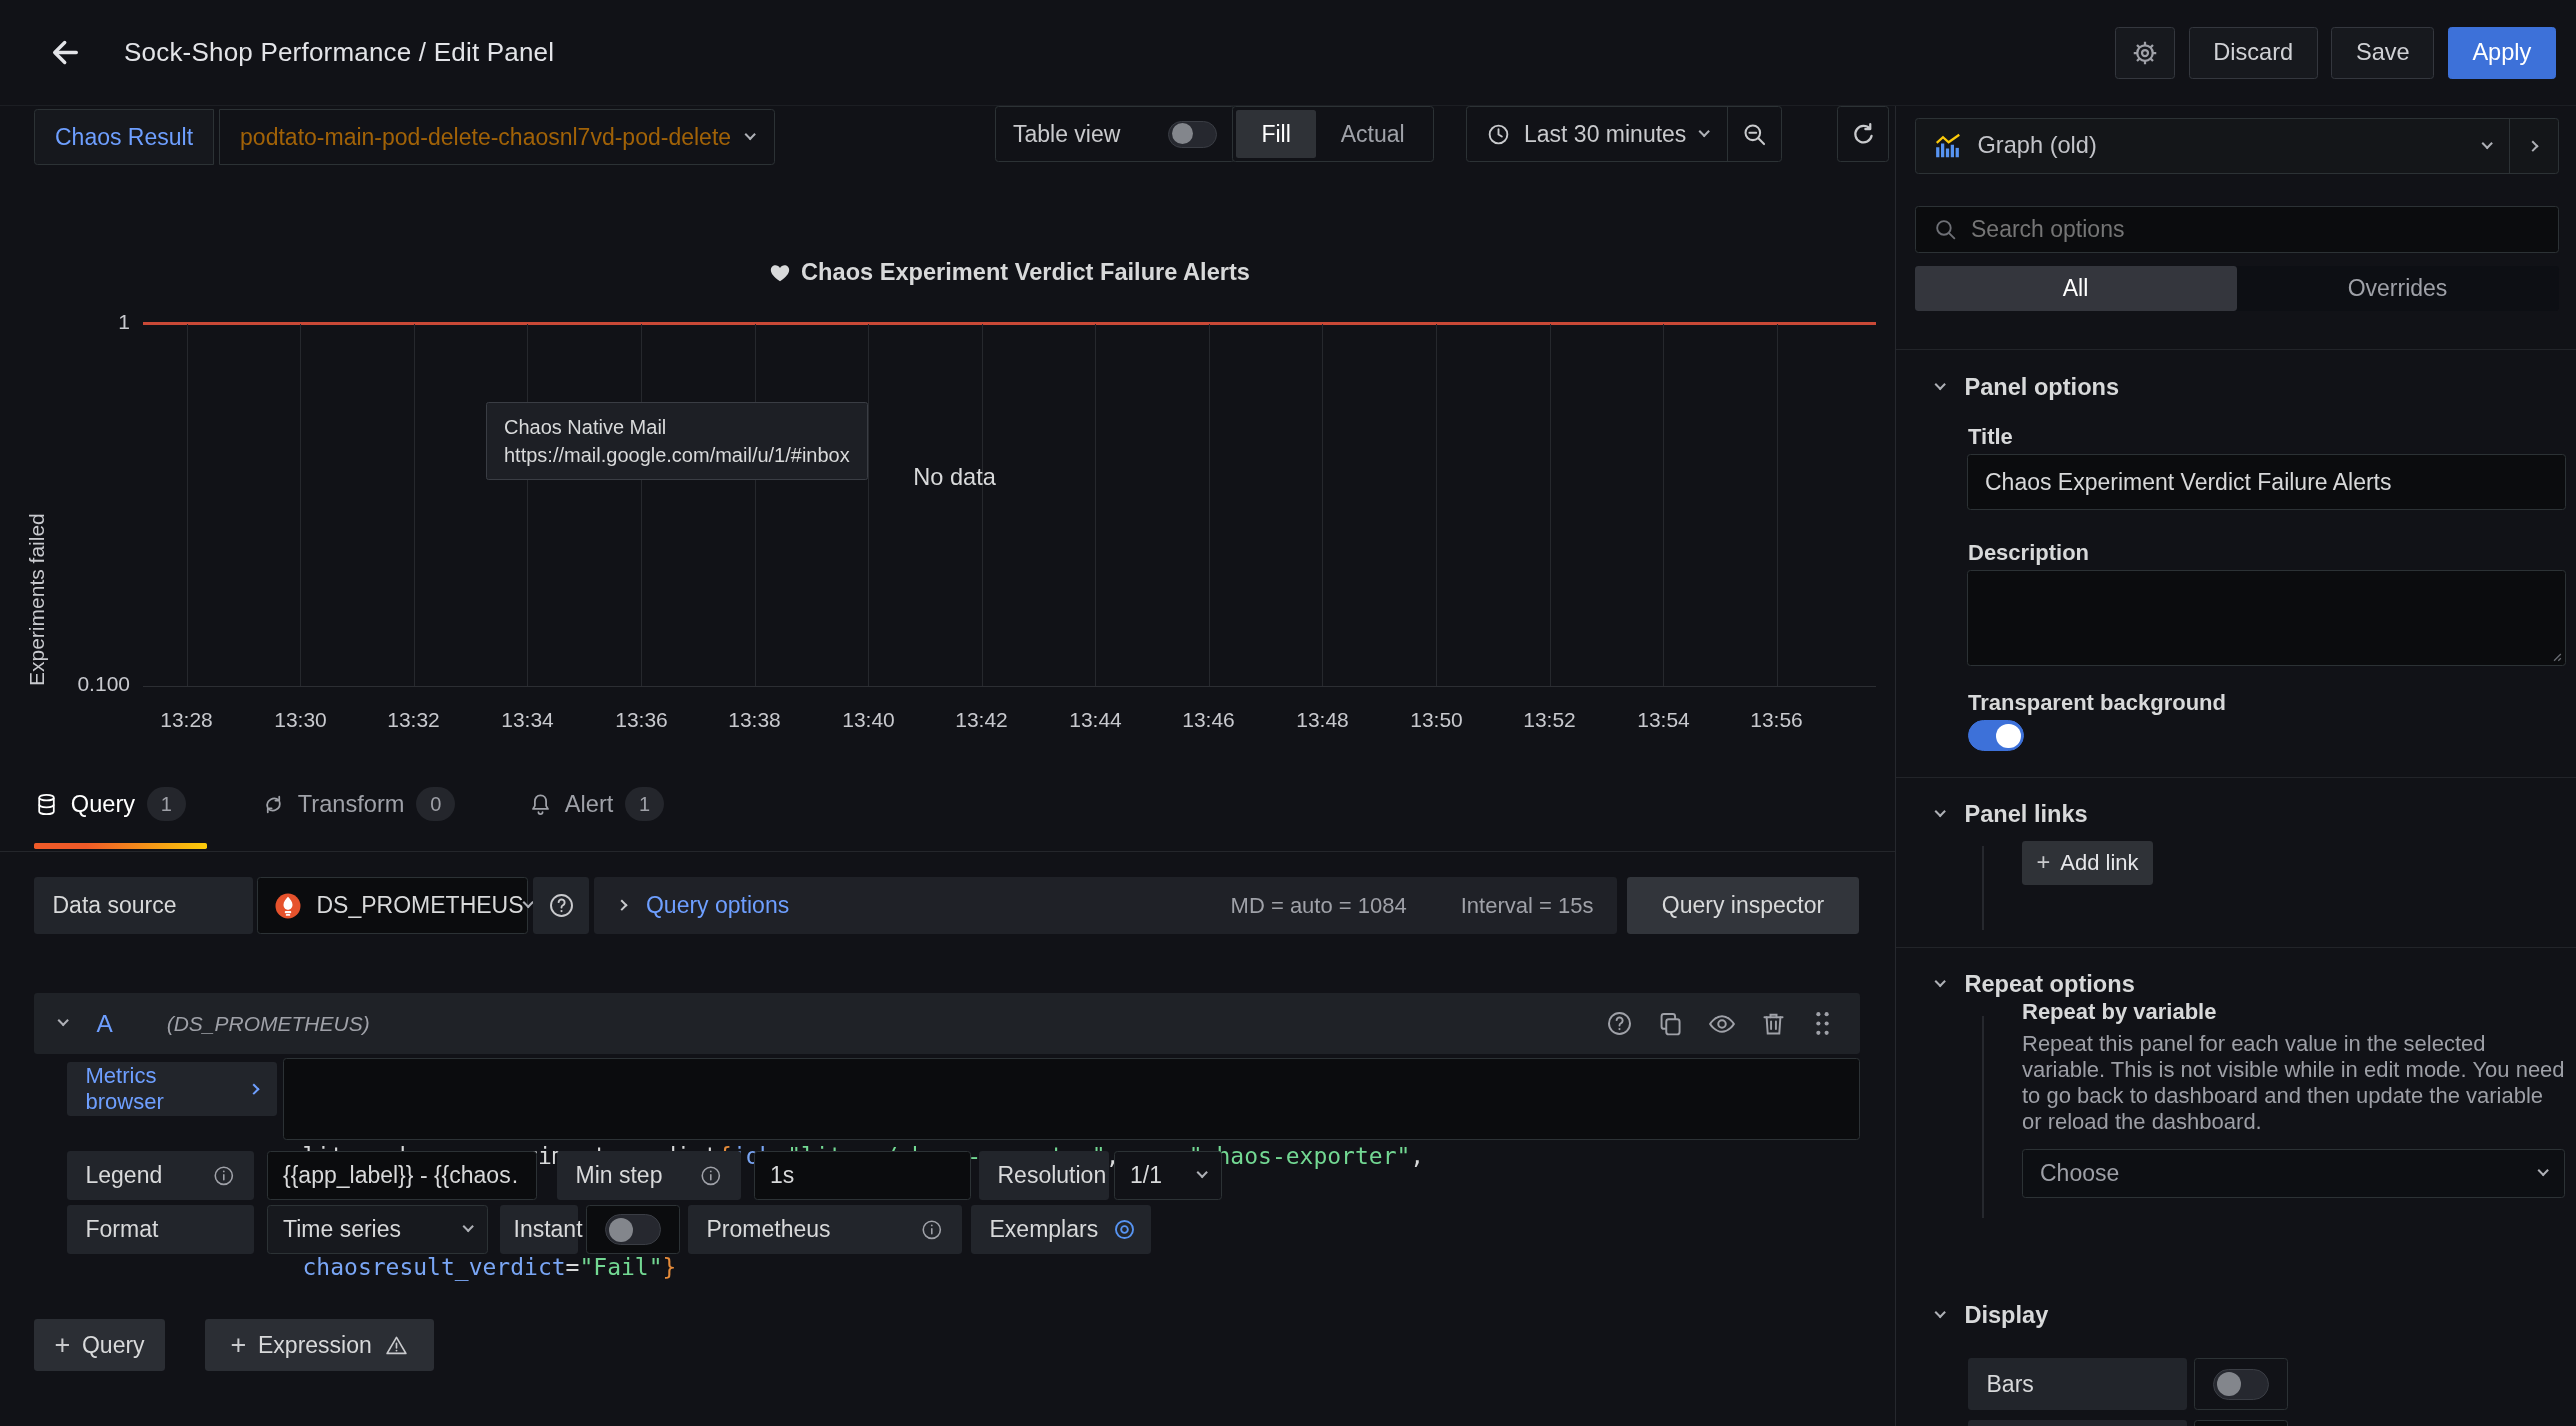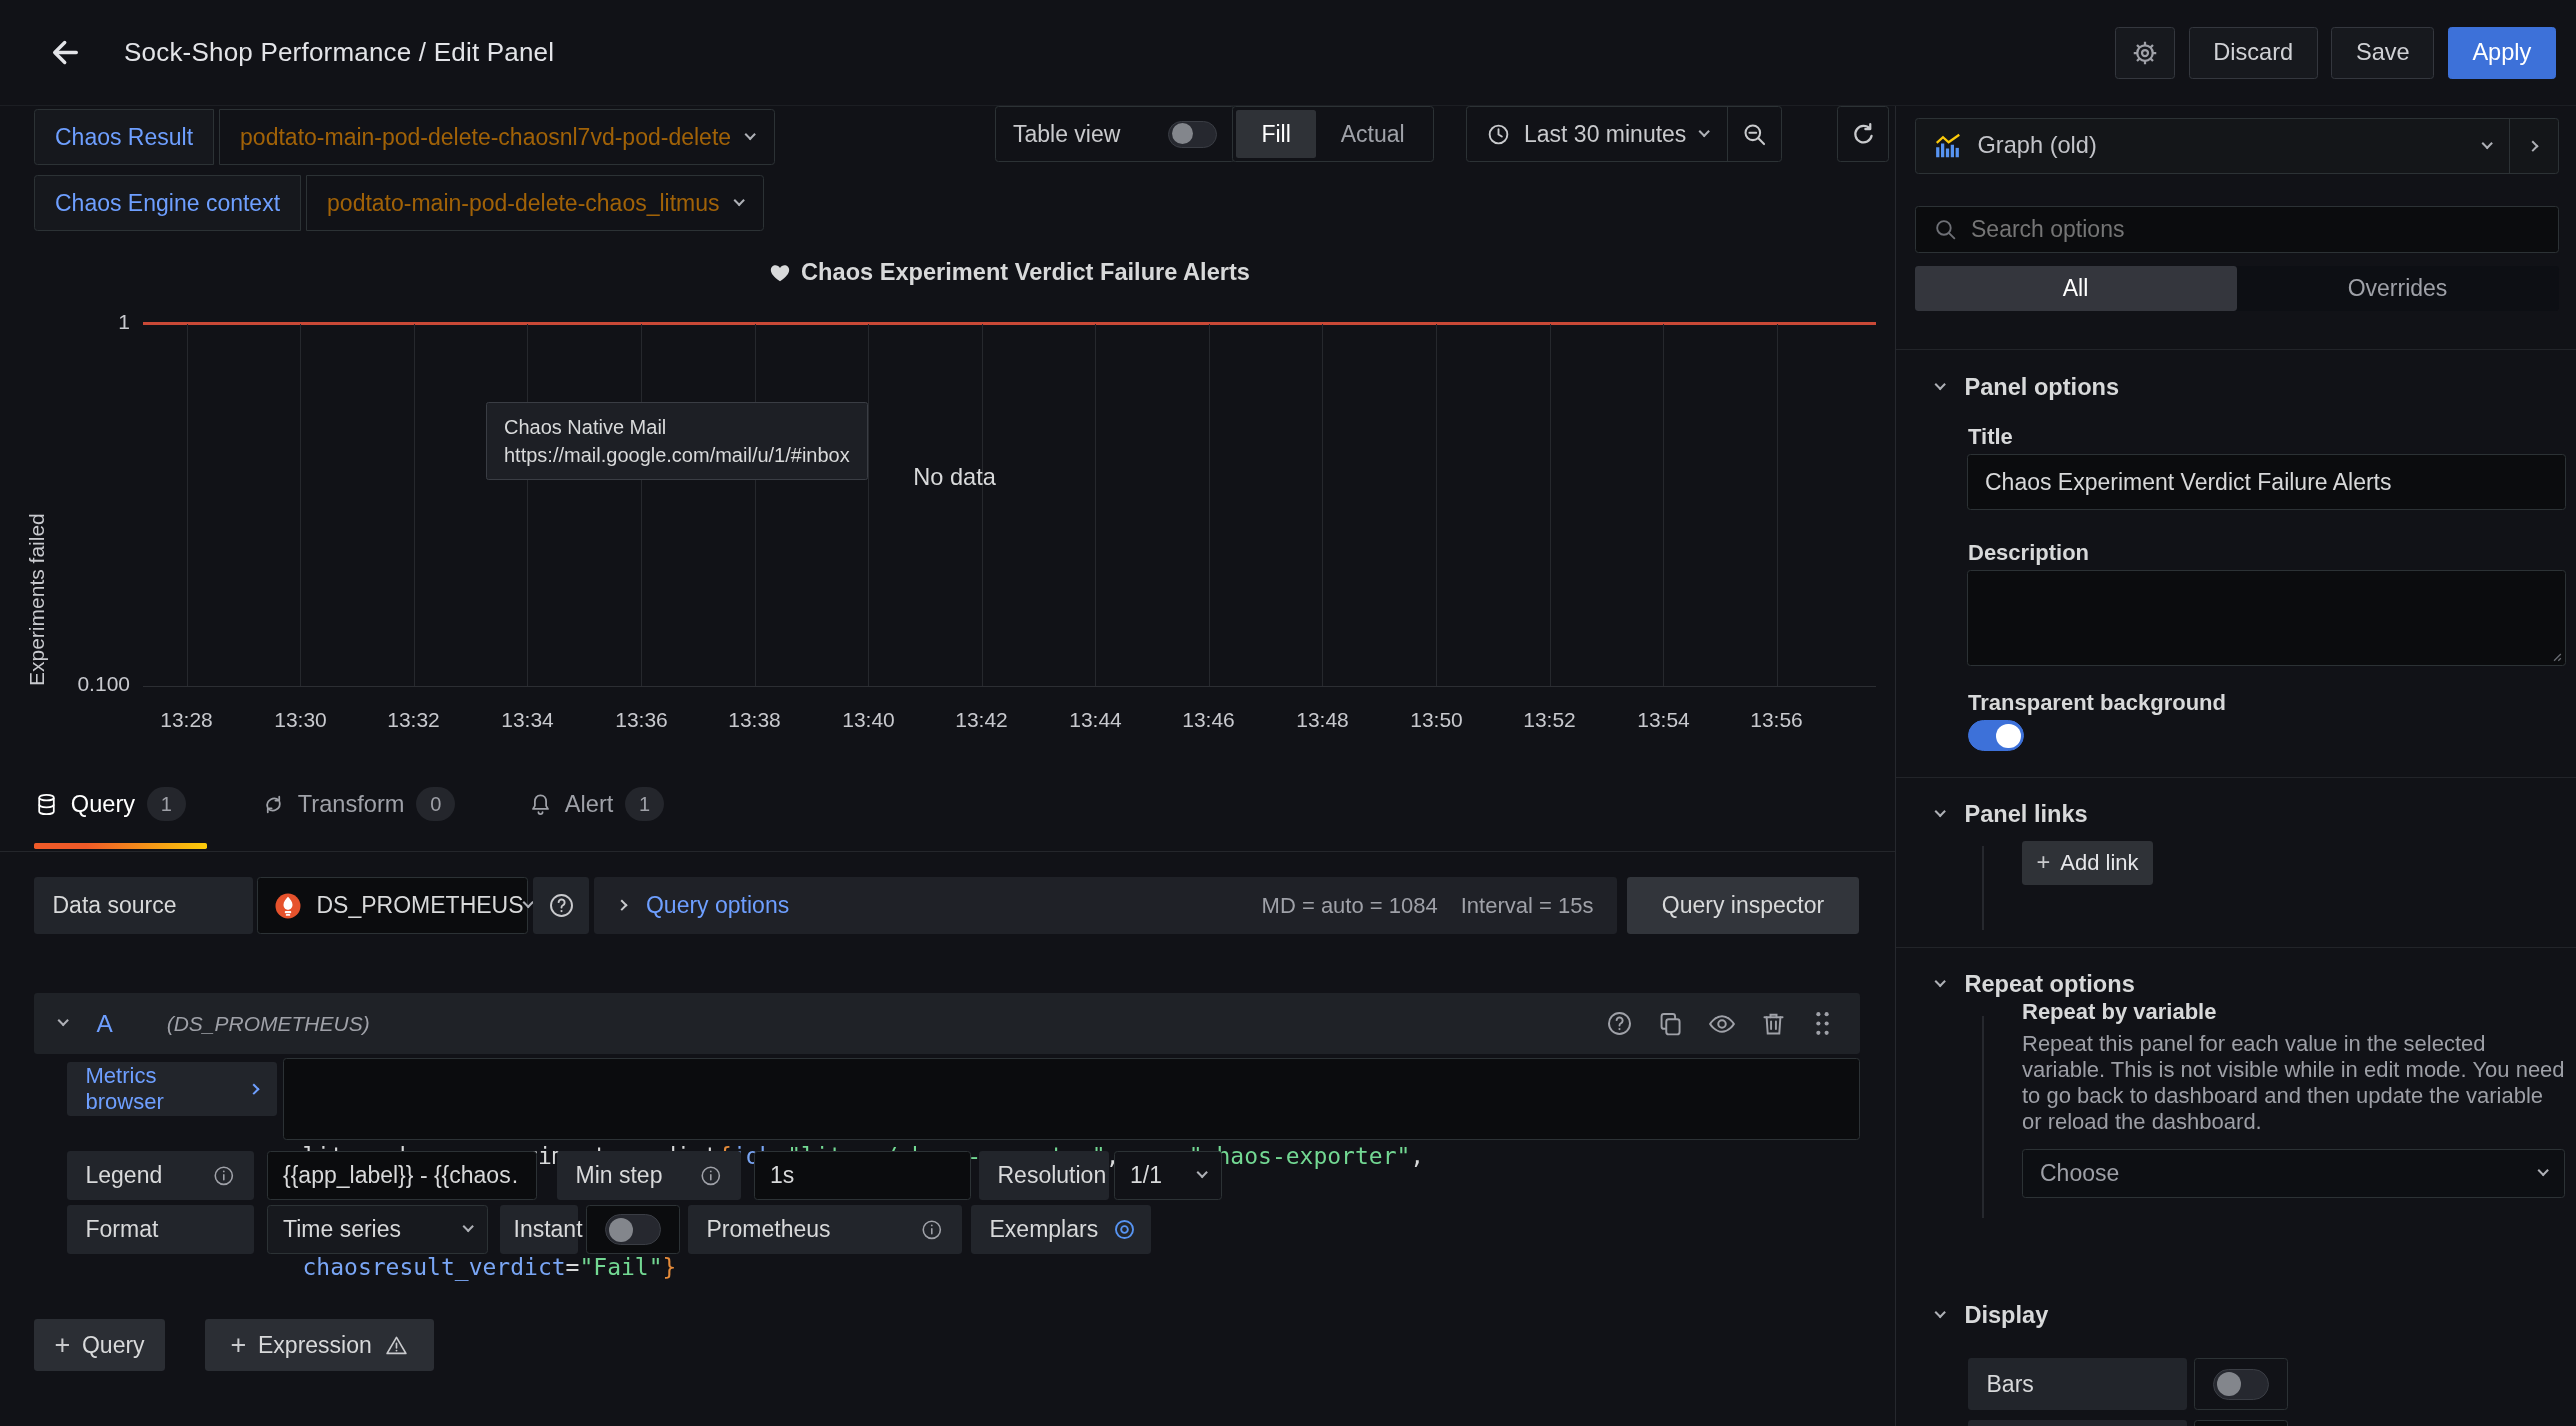--- a/index.html
+++ b/index.html
@@ -114,27 +114,20 @@
   </header>
 
   <div class="main">
 
     <div class="left">
 
       <div class="abs vrow" style="left:34px;top:3.4px">
         <span class="vlabel">Chaos Result</span>
         <span class="vvalue">
           <span>podtato-main-pod-delete-chaosnl7vd-pod-delete</span>
-          <span class="chev sm"></span>
-        </span>
-      </div>
-      <div class="abs vrow" style="left:34px;top:69px">
-        <span class="vlabel">Chaos Engine context</span>
-        <span class="vvalue">
-          <span>podtato-main-pod-delete-chaos_litmus</span>
           <span class="chev sm"></span>
         </span>
       </div>
 
       <div class="abs toolbox" style="left:995px;top:0;width:240px;justify-content:space-between">
         <span>Table view</span>
         <span class="toggle">
             <span class="knob"></span>
           </span>
       </div>
@@ -291,21 +284,21 @@
           <svg width="29" height="29" viewBox="0 0 24 24" fill="none" stroke="#c9cacd" stroke-width="1.6">
               <circle cx="12" cy="12" r="8.7"></circle>
               <path d="M9.6 9.2a2.5 2.5 0 1 1 3.5 2.6c-.8.4-1.1 1-1.1 1.8" stroke-linecap="round"></path>
               <circle cx="12" cy="16.6" r=".9" fill="#c9cacd" stroke="none"></circle>
             </svg>
         </span>
       </div>
       <div class="qbar" style="left:594px;top:771px;width:1023px;padding:0 23.6px">
         <span class="chev sm r" style="border-color:#c9cacd"></span>
         <span style="color:#6e9fff;font-weight:500;margin-left:20px">Query options</span>
-        <span style="margin-left:auto;display:flex;gap:23px;color:#9fa1a8;font-size:22px">
+        <span style="margin-left:auto;display:flex;gap:54px;color:#9fa1a8;font-size:22px">
           <span>MD = auto = 1084</span>
           <span>Interval = 15s</span>
         </span>
       </div>
       <div class="qbar" style="left:1627px;top:771px;width:232px;justify-content:center;background:#32353b;font-weight:500;cursor:pointer">
         <span>Query inspector</span>
       </div>
 
       <div class="rowhead">
         <span class="chev sm"></span>

